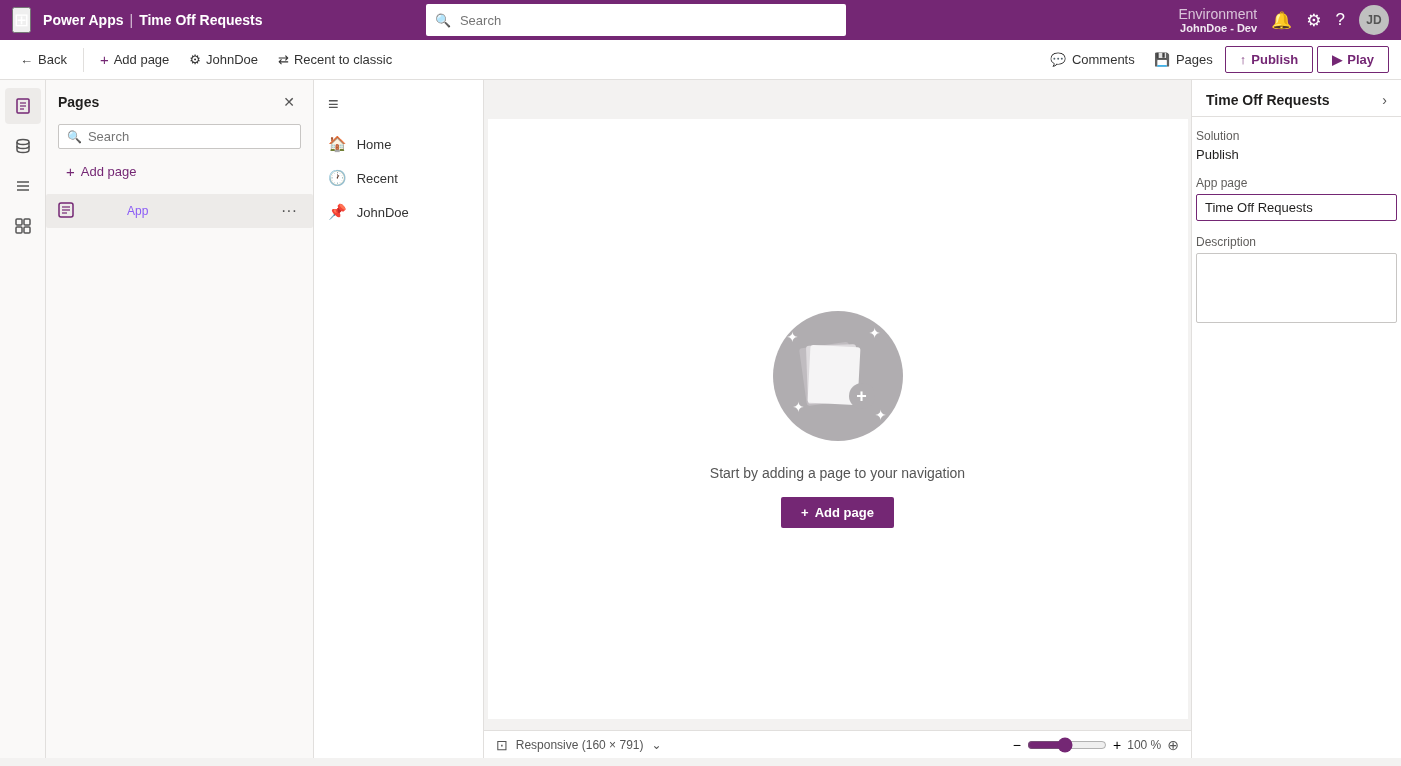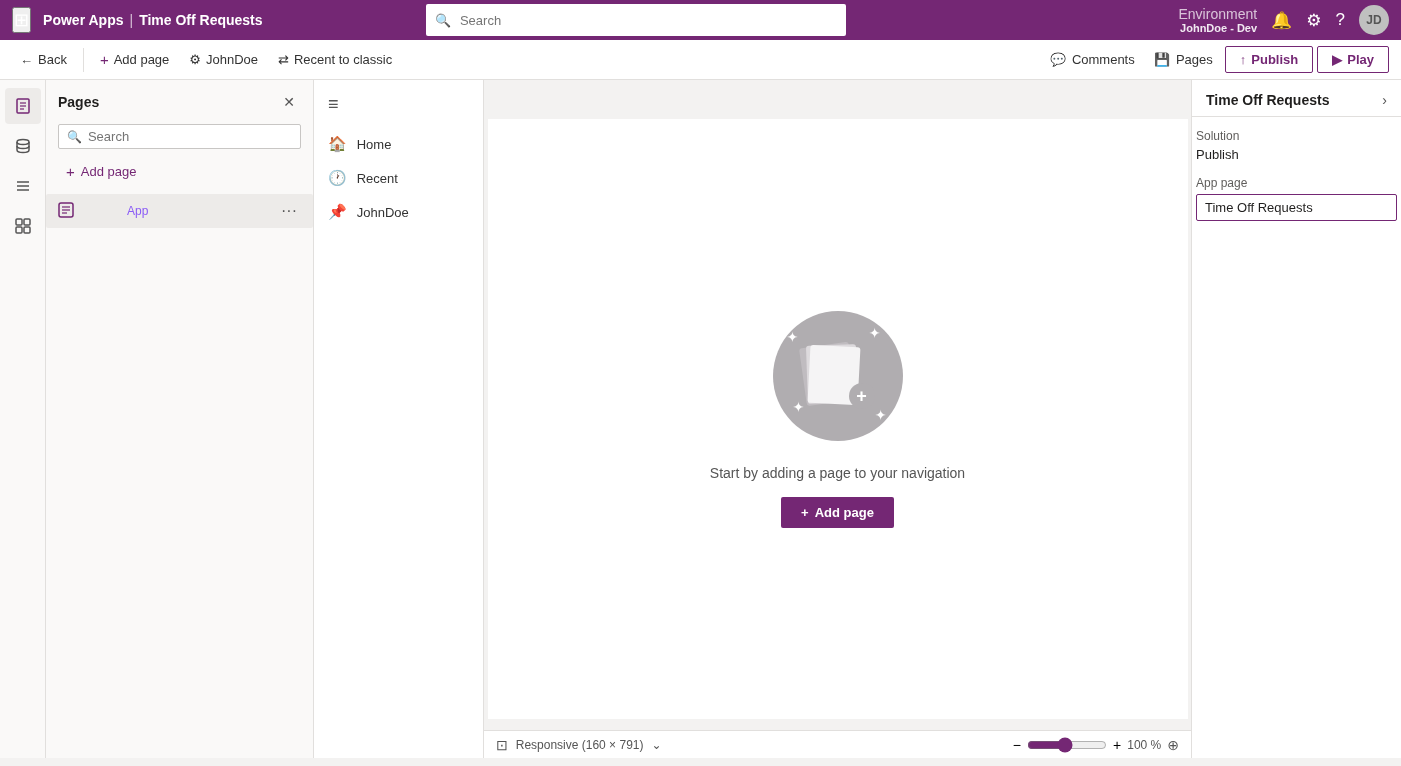--- a/index.html
+++ b/index.html
@@ -622,16 +622,20 @@
     </div>
     <div class="right-panel-body">
       <div class="field-group">
         <label>Solution</label>
         <div class="field-value">Publish</div>
       </div>
       <div class="field-group">
         <label>App page</label>
         <input type="text" class="field-input" value="Time Off Requests" style="">
       </div>
+      <div class="field-group">
+        <label>Description</label>
+        <textarea class="field-textarea" style=""></textarea>
+      </div>
     </div>
   </div>
 
 </div>
 
 </body></html>

